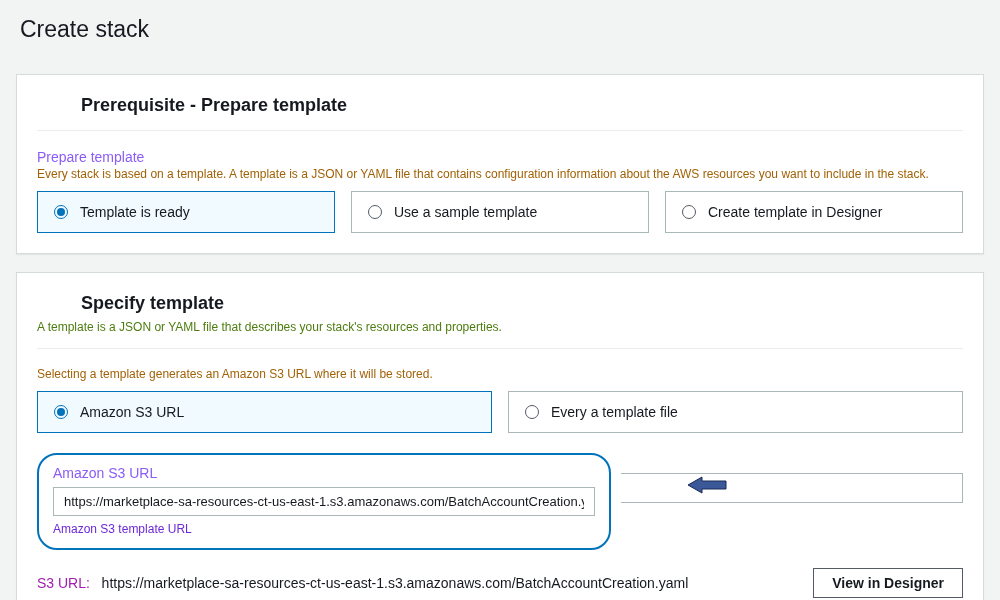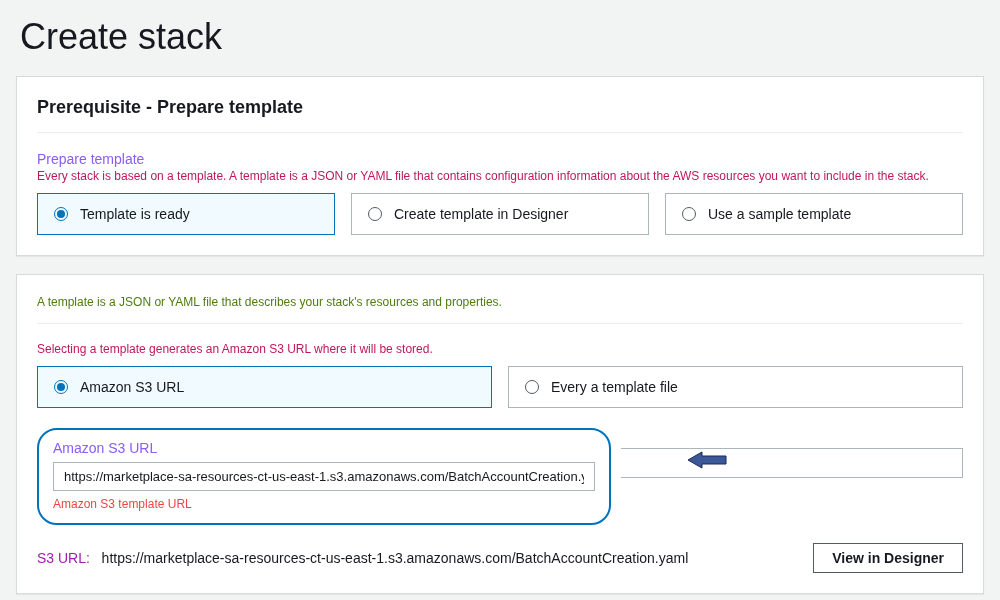--- a/index.html
+++ b/index.html
@@ -7,58 +7,59 @@
       font-family: "Amazon Ember", "Helvetica Neue", Arial, sans-serif;
       background: #f2f3f3;
       color: #16191f;
       font-size: 14px;
       padding: 0;
     }
     .page {
       padding: 16px 16px 16px 16px;
     }
     .page-title {
-      font-size: 36px;
+      font-size: 23px;
       font-weight: 400;
       color: #16191f;
-      margin-bottom: 18px;
+      margin-bottom: 31px;
       padding-left: 4px;
     }
     .panel {
       background: #fff;
       border: 1px solid #d5dbdb;
       padding: 20px 20px 20px 20px;
       margin-bottom: 18px;
       box-shadow: 0 1px 1px rgba(0,0,0,0.05);
     }
     .panel-title {
       font-size: 18px;
       font-weight: 700;
       color: #16191f;
       margin-bottom: 6px;
+      margin-left: 44px;
     }
     .panel-desc {
       font-size: 12px;
       color: #4d7c0f;
       margin-bottom: 14px;
     }
     .divider {
       border: none;
       border-top: 1px solid #eaeded;
       margin: 14px 0 18px 0;
     }
     .field-label {
       font-size: 14px;
       font-weight: 400;
       color: #8b5cf6;
       margin-bottom: 2px;
     }
     .field-help {
       font-size: 12px;
-      color: #be185d;
+      color: #a16207;
       margin-bottom: 10px;
     }
     .tile-row {
       display: flex;
       gap: 16px;
     }
     .tile {
       flex: 1;
       border: 1px solid #aab7b8;
       background: #fff;
@@ -113,21 +114,21 @@
     .url-input {
       flex: 1;
       border: 1px solid #aab7b8;
       padding: 6px 10px;
       font-size: 13px;
       color: #16191f;
       font-family: inherit;
     }
     .url-help {
       font-size: 12px;
-      color: #ef4444;
+      color: #6d28d9;
       margin-top: 6px;
     }
     .arrow-annotation {
       width: 40px;
       height: 20px;
       flex-shrink: 0;
       margin-left: 8px;
     }
     .s3url-row {
       display: flex;
@@ -165,30 +166,31 @@
     <hr class="divider">
     <div class="field-label">Prepare template</div>
     <div class="field-help">Every stack is based on a template. A template is a JSON or YAML file that contains configuration information about the AWS resources you want to include in the stack.</div>
     <div class="tile-row">
       <div class="tile selected">
         <span class="radio checked"></span>
         <span class="tile-label">Template is ready</span>
       </div>
       <div class="tile">
         <span class="radio"></span>
-        <span class="tile-label">Create template in Designer</span>
+        <span class="tile-label">Use a sample template</span>
       </div>
       <div class="tile">
         <span class="radio"></span>
-        <span class="tile-label">Use a sample template</span>
+        <span class="tile-label">Create template in Designer</span>
       </div>
     </div>
   </div>
 
   <div class="panel">
+    <div class="panel-title">Specify template</div>
     <div class="panel-desc">A template is a JSON or YAML file that describes your stack's resources and properties.</div>
     <hr class="divider">
     <div class="field-help">Selecting a template generates an Amazon S3 URL where it will be stored.</div>
     <div class="tile-row">
       <div class="tile selected">
         <span class="radio checked"></span>
         <span class="tile-label">Amazon S3 URL</span>
       </div>
       <div class="tile">
         <span class="radio"></span>

